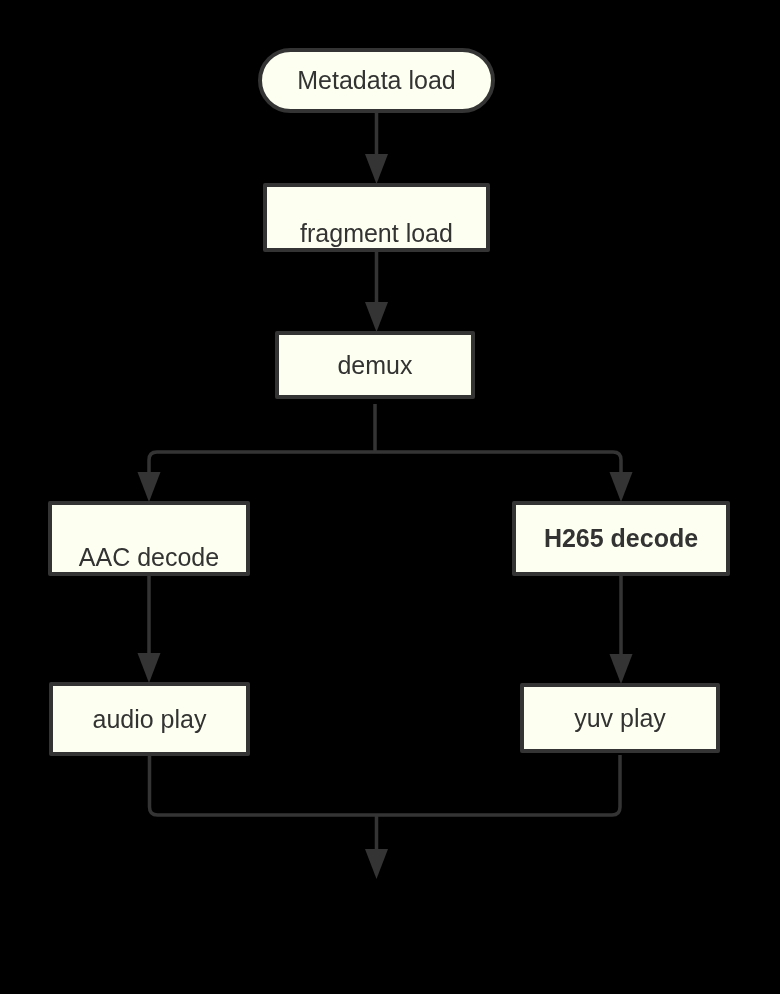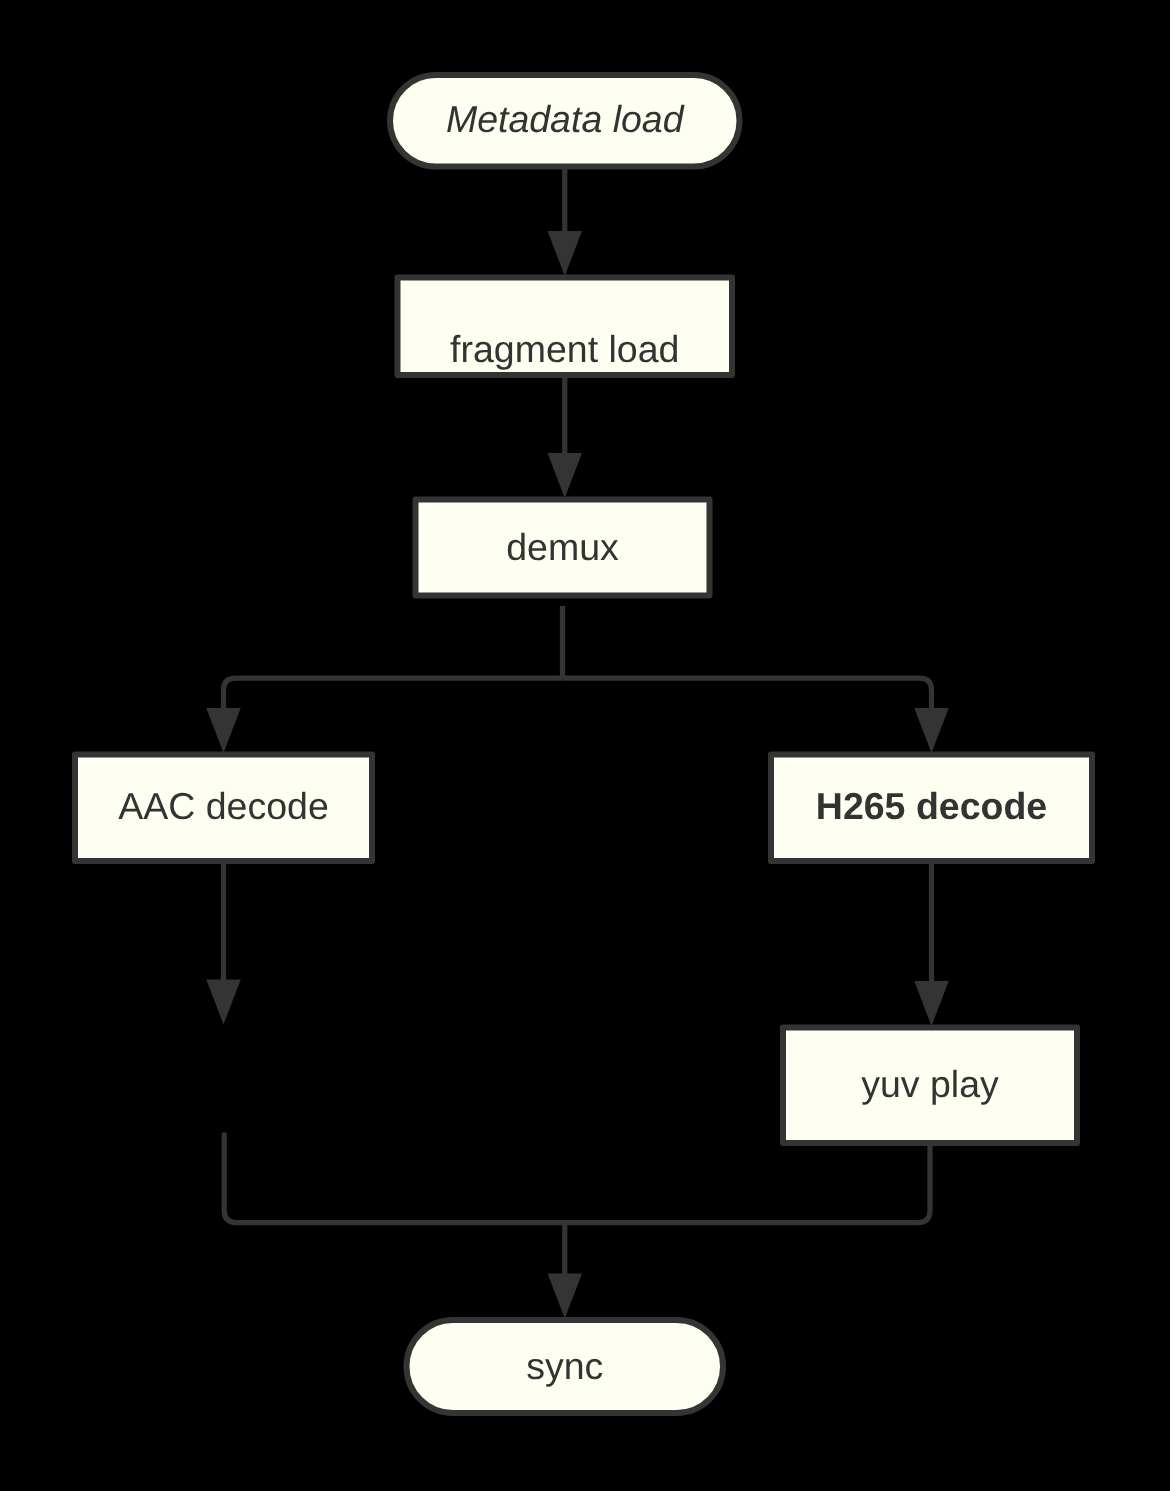--- a/index.html
+++ b/index.html
@@ -44,27 +44,27 @@
     display: flex;
     align-items: center;
     justify-content: center;
     text-align: center;
     white-space: nowrap;
   }
   .node.rect { border-radius: 2px; }
   .node.stadium { border-radius: 33px; }
 
   
-  #n-metadata { left: 258px; top: 48px;  width: 237px; height: 65px; font-style: italic; }
+  #n-metadata { left: 258px; top: 48px;  width: 237px; height: 65px; }
   #n-fragment { left: 263px; top: 183px; width: 227px; height: 69px; align-items: flex-end; }
   #n-demux    { left: 275px; top: 331px; width: 200px; height: 68px; }
-  #n-aac      { left: 48px;  top: 501px; width: 202px; height: 75px; }
+  #n-aac      { left: 48px;  top: 501px; width: 202px; height: 75px; align-items: flex-end; }
   #n-h265     { left: 512px; top: 501px; width: 218px; height: 75px; font-weight: bold; }
   #n-audio    { left: 49px;  top: 682px; width: 201px; height: 74px; }
-  #n-yuv      { left: 520px; top: 683px; width: 200px; height: 81px; }
+  #n-yuv      { left: 520px; top: 683px; width: 200px; height: 70px; }
   #n-sync     { left: 269px; top: 878px; width: 215px; height: 66px; }
 </style>
 </head>
 <body>
 
 <div class="canvas">
 
   <svg class="edges" viewBox="0 0 780 994" aria-hidden="true">
 
     <g>
@@ -124,22 +124,22 @@
   </div>
 
   <div class="node rect" id="n-aac">
     <span>AAC decode</span>
   </div>
 
   <div class="node rect" id="n-h265">
     <span>H265 decode</span>
   </div>
 
+  <div class="node rect" id="n-audio">
+    <span>audio play</span>
+  </div>
 
   <div class="node rect" id="n-yuv">
     <span>yuv play</span>
   </div>
 
-  <div class="node stadium" id="n-sync">
-    <span>sync</span>
-  </div>
 
 </div>
 
 </body></html>

